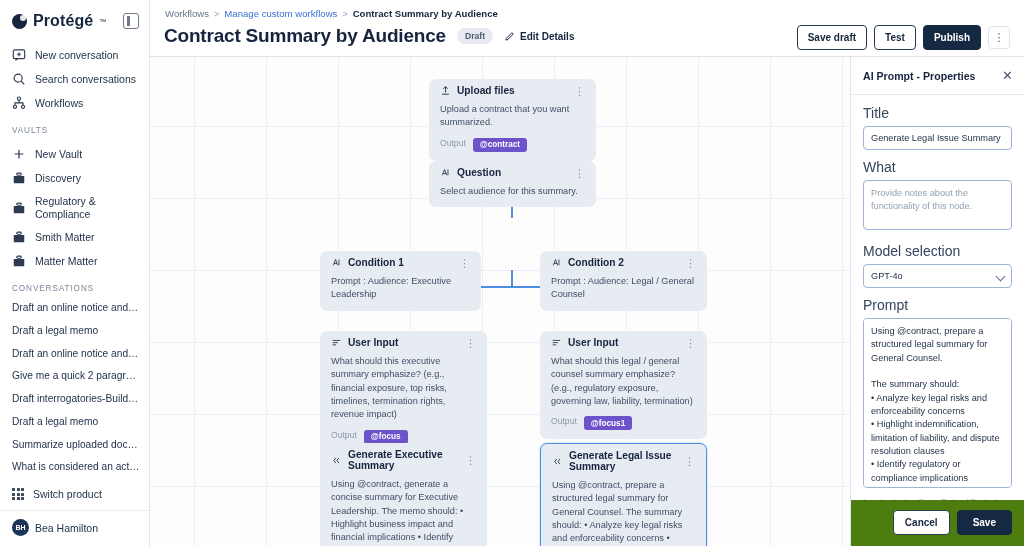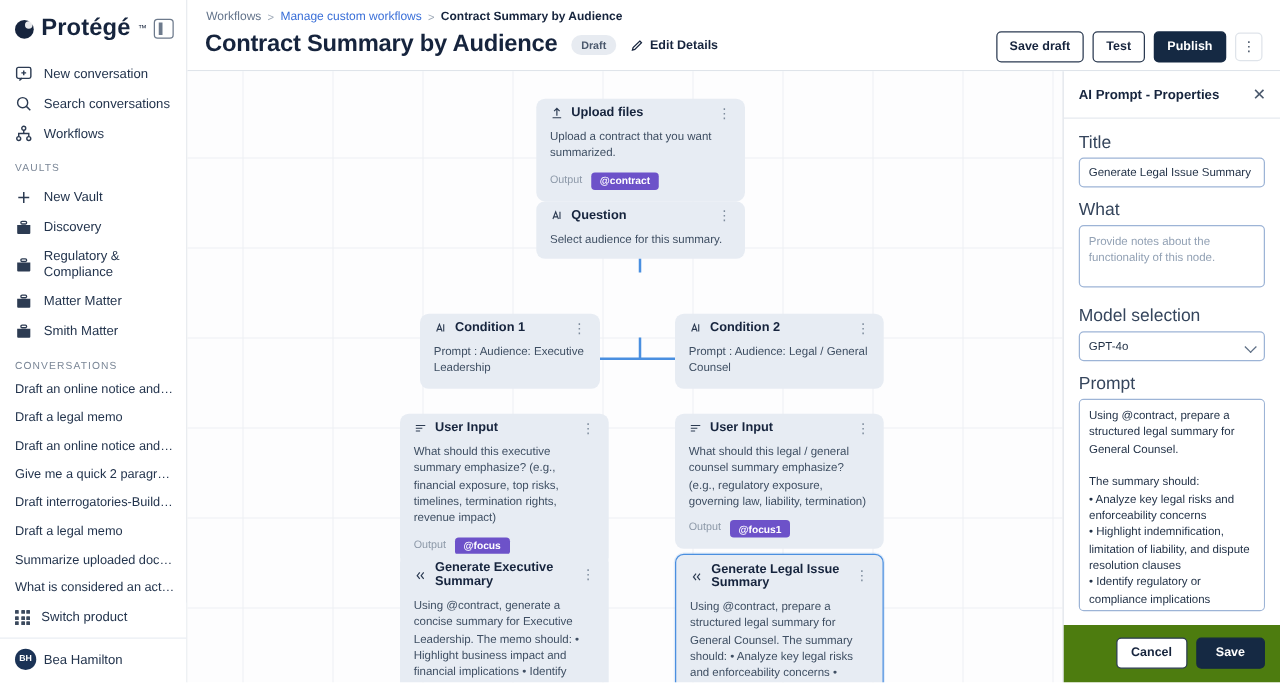--- a/index.html
+++ b/index.html
@@ -27,21 +27,21 @@
   }
   .brand { display: flex; align-items: center; gap: 6px; }
   .brand-mark {
     width: 15px; height: 15px; border-radius: 50%;
     background: #16243d; position: relative; flex: 0 0 15px;
   }
   .brand-mark::after {
     content: ""; position: absolute; right: 1px; top: 1px;
     width: 6px; height: 6px; border-radius: 50%; background: #ffffff; opacity: .9;
   }
-  .brand-name { font-size: 19px; font-weight: bold; letter-spacing: .1px; color: #16243d; }
+  .brand-name { font-size: 16px; font-weight: bold; letter-spacing: .1px; color: #16243d; }
   .brand-tm { font-size: 7px; vertical-align: super; color: #16243d; }
   .collapse-btn {
     width: 16px; height: 16px; border: 1.3px solid #6d7a8c; border-radius: 3px;
     position: relative; cursor: pointer;
   }
   .collapse-btn::after {
     content: ""; position: absolute; left: 3px; top: 2px; bottom: 2px;
     width: 3px; background: #6d7a8c;
   }
 
@@ -252,28 +252,28 @@
           <path d="M2 5.8h12v7.2a.9.9 0 0 1-.9.9H2.9a.9.9 0 0 1-.9-.9V5.8z"></path>
             <rect x="5.4" y="2.4" width="5.2" height="2.4" rx="1.1" fill="none" stroke="#2c3b52" stroke-width="1.2"></rect>
         </svg>
         <span>Regulatory &amp; Compliance</span>
       </div>
       <div class="nav-item">
         <svg class="nav-ico" viewBox="0 0 16 16" fill="#2c3b52">
           <path d="M2 5.8h12v7.2a.9.9 0 0 1-.9.9H2.9a.9.9 0 0 1-.9-.9V5.8z"></path>
             <rect x="5.4" y="2.4" width="5.2" height="2.4" rx="1.1" fill="none" stroke="#2c3b52" stroke-width="1.2"></rect>
         </svg>
-        <span>Matter Matter</span>
+        <span>Smith Matter</span>
       </div>
       <div class="nav-item">
         <svg class="nav-ico" viewBox="0 0 16 16" fill="#2c3b52">
           <path d="M2 5.8h12v7.2a.9.9 0 0 1-.9.9H2.9a.9.9 0 0 1-.9-.9V5.8z"></path>
             <rect x="5.4" y="2.4" width="5.2" height="2.4" rx="1.1" fill="none" stroke="#2c3b52" stroke-width="1.2"></rect>
         </svg>
-        <span>Smith Matter</span>
+        <span>Matter Matter</span>
       </div>
     </nav>
 
     <div class="section-label">CONVERSATIONS</div>
     <div class="conv-list">
       <div class="conv-item">Draft an online notice and consent doc...</div>
       <div class="conv-item">Draft a legal memo</div>
       <div class="conv-item">Draft an online notice and consent doc...</div>
       <div class="conv-item">Give me a quick 2 paragraph summary ...</div>
       <div class="conv-item">Draft interrogatories-Building loan ag...</div>
@@ -379,21 +379,21 @@
           <div class="node-head">
             <svg class="node-ico" viewBox="0 0 16 16" fill="none" stroke="#2c3b52" stroke-width="1.3">
               <path d="M3.4 12L6.6 3.6 9.8 12M4.4 9.4h4.4M11.6 12V3.6"></path>
             </svg>
             <span class="node-title">Question</span>
             <span class="node-menu">⋮</span>
           </div>
           <div class="node-body">Select audience for this summary.</div>
         </div>
 
-        <div class="node" style="left:170px; top:194px; width:144px;margin-left:16px;">
+        <div class="node" style="left:170px; top:194px; width:161px;">
           <div class="node-head">
             <svg class="node-ico" viewBox="0 0 16 16" fill="none" stroke="#2c3b52" stroke-width="1.3">
               <path d="M3.4 12L6.6 3.6 9.8 12M4.4 9.4h4.4M11.6 12V3.6"></path>
             </svg>
             <span class="node-title">Condition 1</span>
             <span class="node-menu">⋮</span>
           </div>
           <div class="node-body">Prompt : Audience: Executive Leadership</div>
         </div>
 

